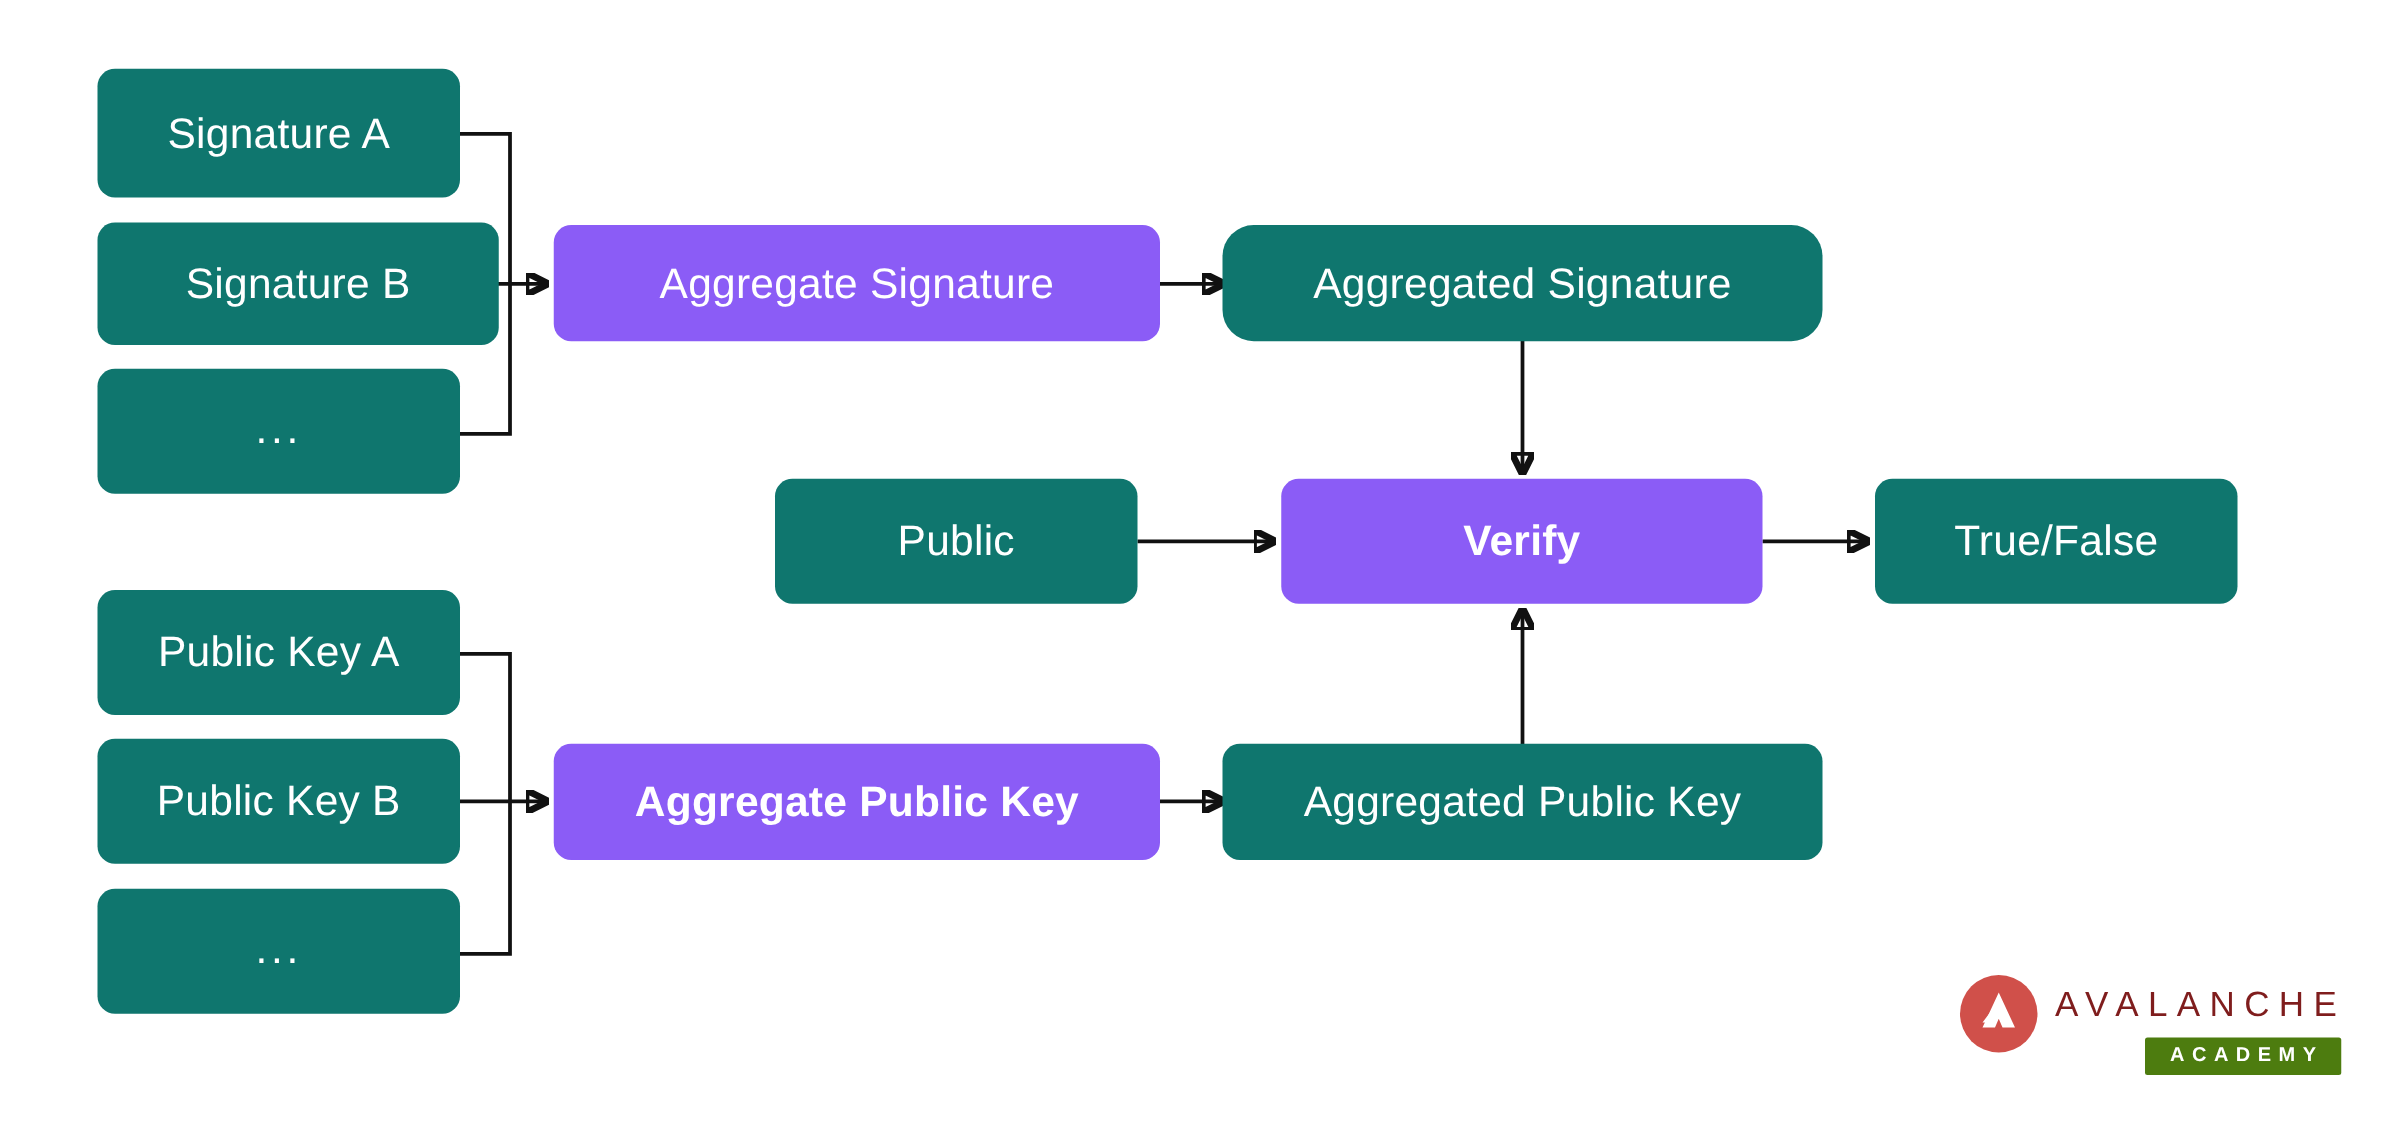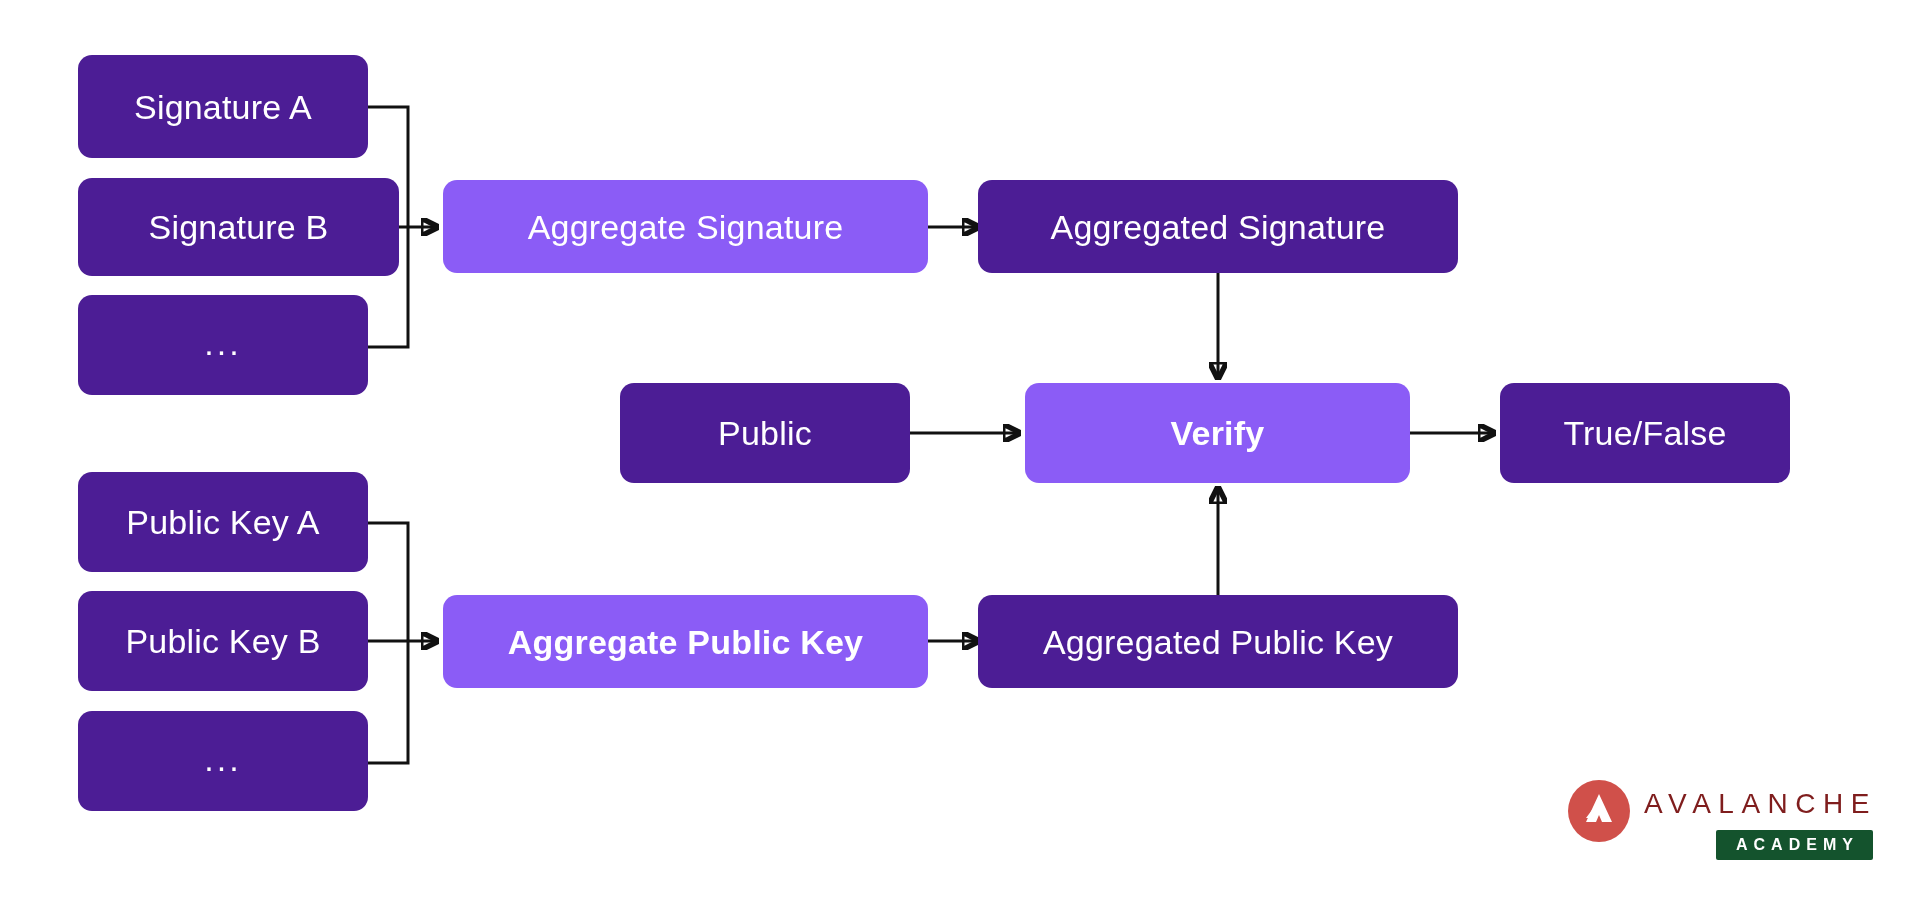--- a/index.html
+++ b/index.html
@@ -31,21 +31,21 @@
     align-items: center;
     justify-content: center;
     color: #ffffff;
     font-size: 34px;
     font-weight: 400;
     letter-spacing: 0.2px;
     line-height: 1;
     white-space: nowrap;
     font-family: "Liberation Sans", sans-serif;
   }
-  .node.blue  { background: #4c1d95; }
+  .node.blue  { background: #0f766e; }
   .node.red   { background: #8b5cf6; }
   .node.bold  { font-weight: 700; }
   .node .lbl  { pointer-events: none; }
 
   
   .node.ellipsis .lbl {
     font-size: 34px;
     letter-spacing: 3px;
     transform: translateY(-2px);
   }
@@ -85,21 +85,21 @@
     font-size: 28px;
     font-weight: 400;
     letter-spacing: 7.5px;
     font-family: "Liberation Sans", sans-serif;
     white-space: nowrap;
   }
   #logo .academy {
     position: absolute;
     left: 148px;
     top: 52px;
-    background: #14532d;
+    background: #4d7c0f;
     color: #ffffff;
     font-size: 16px;
     font-weight: 700;
     letter-spacing: 6px;
     padding: 6px 14px 6px 20px;
     border-radius: 2px;
     white-space: nowrap;
     font-family: "Liberation Sans", sans-serif;
   }
 </style>
@@ -145,21 +145,21 @@
   </div>
 
   <div class="node blue ellipsis" style="left:78px; top:295px; width:290px; height:100px;">
     <span class="lbl">...</span>
   </div>
 
   <div class="node red" style="left:443px; top:180px; width:485px; height:93px;">
     <span class="lbl">Aggregate Signature</span>
   </div>
 
-  <div class="node blue" style="left:978px; top:180px; width:480px; height:93px;">
+  <div class="node blue" style="left:978px; top:180px; width:480px; height:93px;border-radius:25px;">
     <span class="lbl">Aggregated Signature</span>
   </div>
 
   <div class="node blue" style="left:620px; top:383px; width:290px; height:100px;">
     <span class="lbl">Public</span>
   </div>
 
   <div class="node red bold" style="left:1025px; top:383px; width:385px; height:100px;justify-content:center;">
     <span class="lbl">Verify</span>
   </div>

